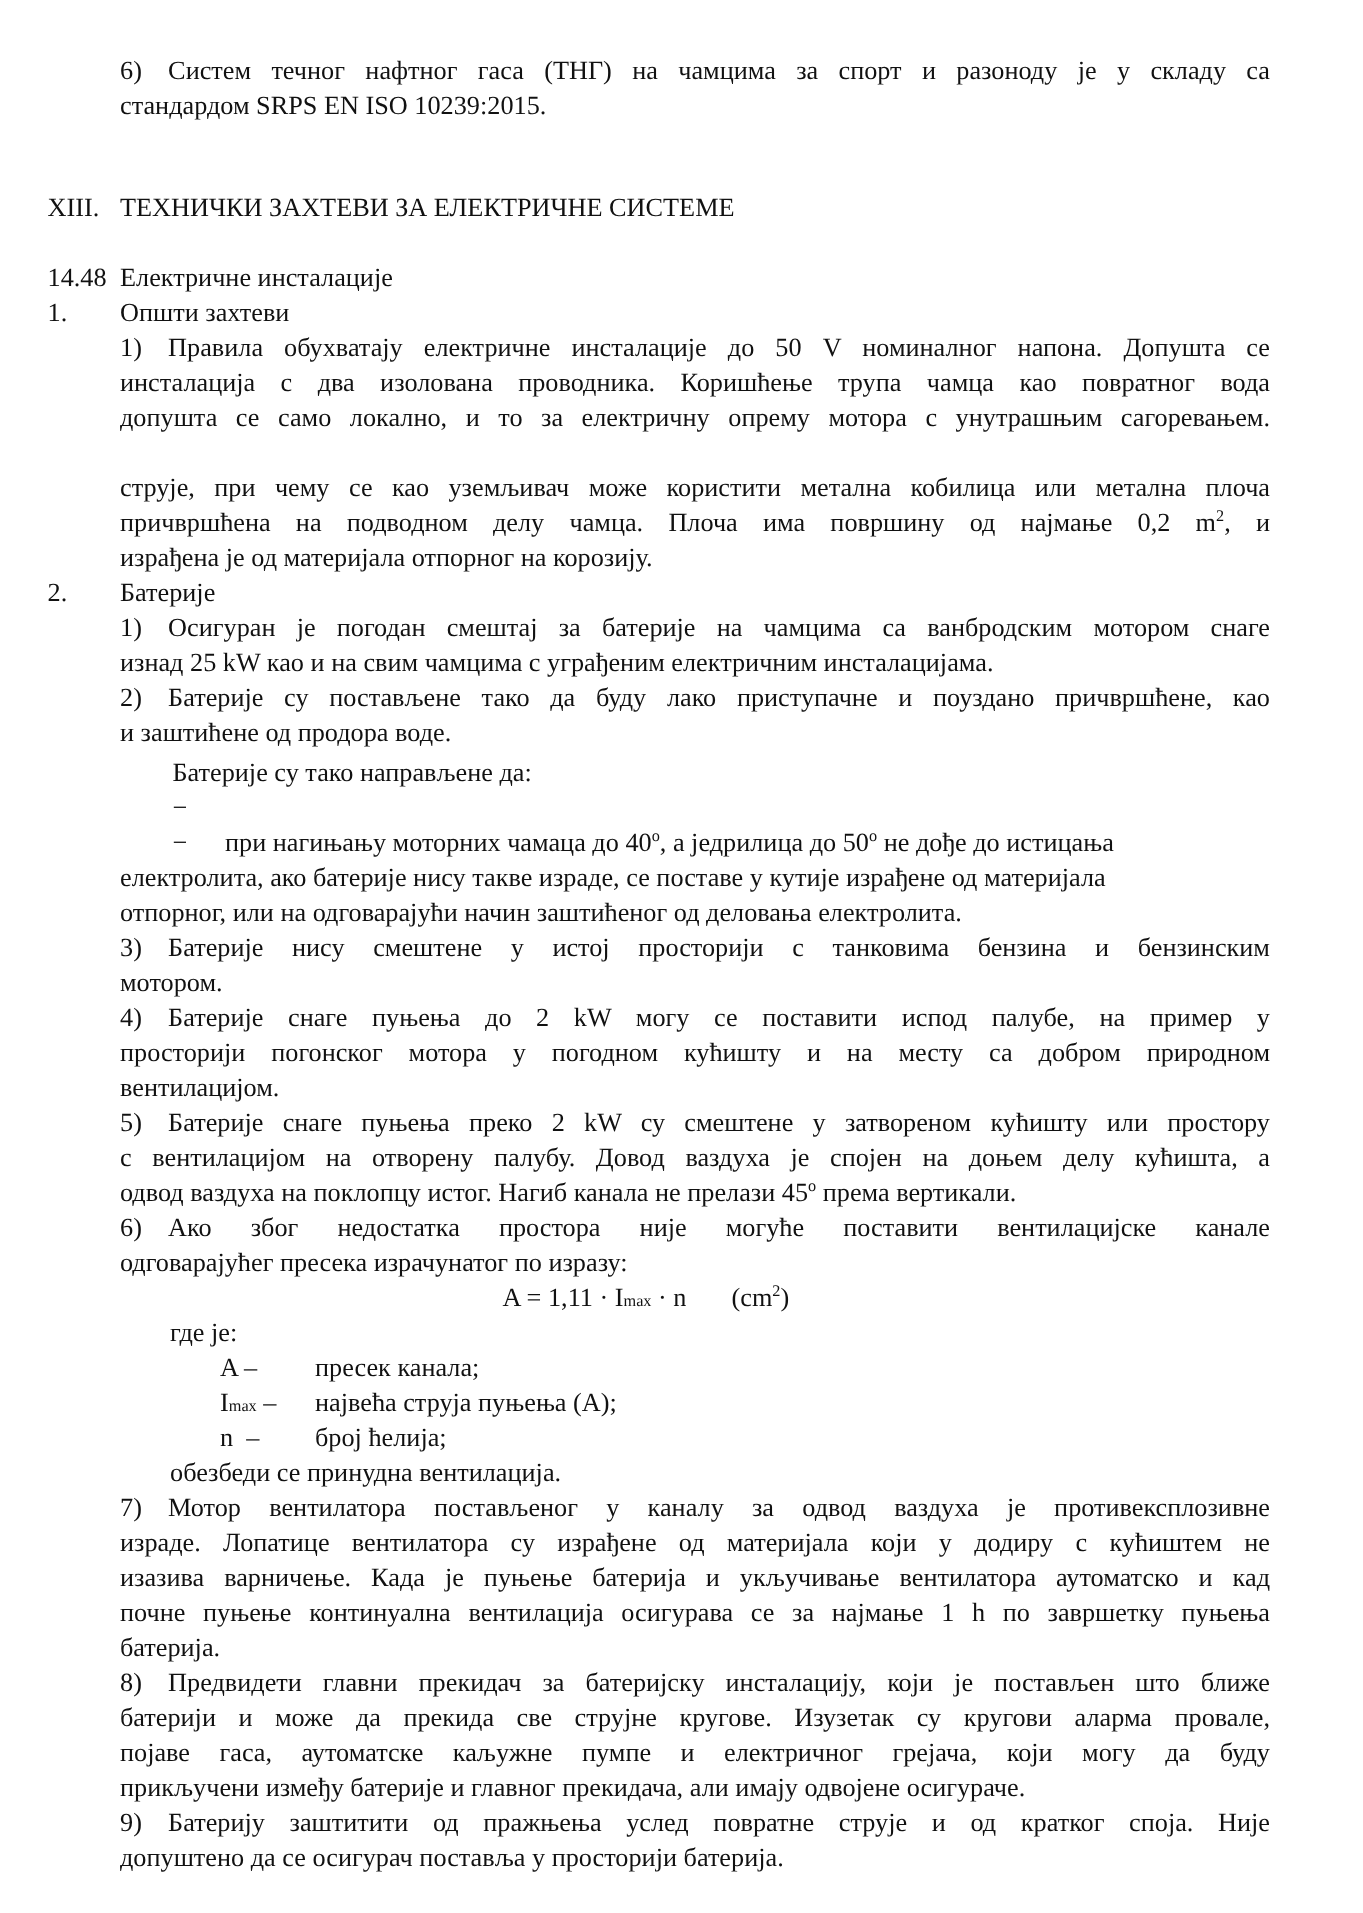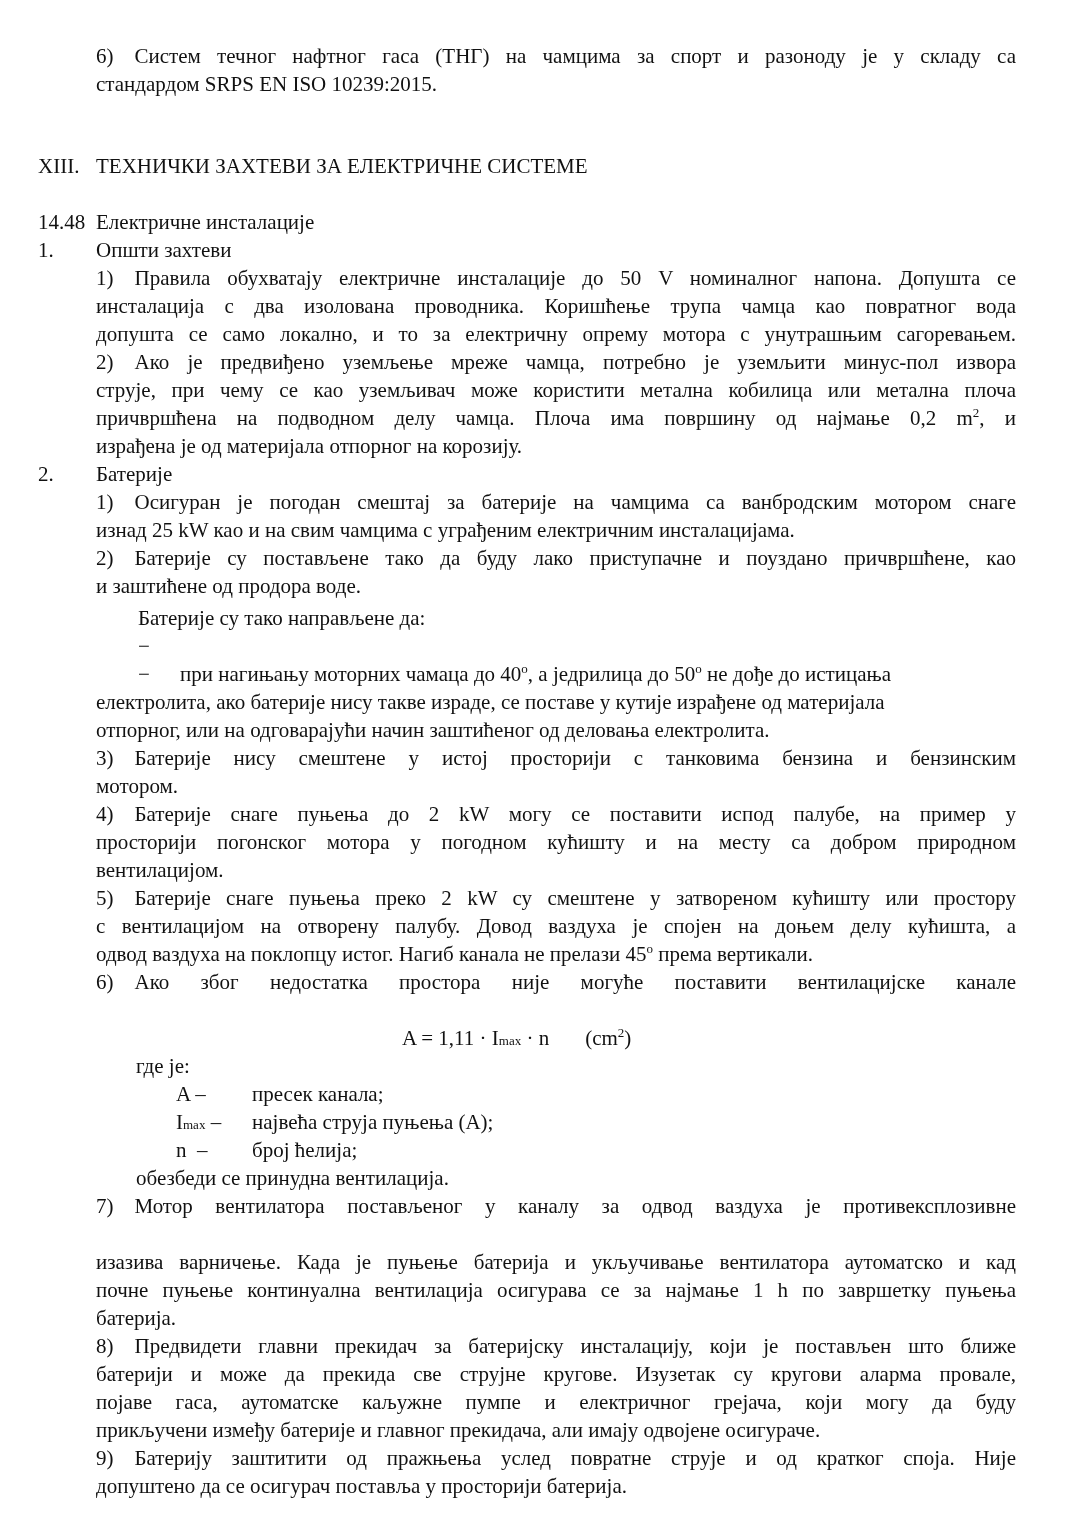--- a/index.html
+++ b/index.html
@@ -39,21 +39,20 @@
   <div class="line" style="top:208px; left:38px">14.48</div>
   <div class="line" style="top:208px; left:96px">Електричне инсталације</div>
 
   <div class="line" style="top:236px; left:38px">1.</div>
   <div class="line" style="top:236px; left:96px">Општи захтеви</div>
 
   <div class="line just" style="top:264px">1)  Правила обухватају електричне инсталације до 50 V номиналног напона. Допушта се</div>
   <div class="line just" style="top:292px">инсталација с два изолована проводника. Коришћење трупа чамца као повратног вода</div>
   <div class="line just" style="top:320px">допушта се само локално, и то за електричну опрему мотора с унутрашњим сагоревањем.</div>
 
-  <div class="line just" style="top:348px">2)  Ако је предвиђено уземљење мреже чамца, потребно је уземљити минус-пол извора</div>
   <div class="line just" style="top:376px">струје, при чему се као уземљивач може користити метална кобилица или метална плоча</div>
   <div class="line left96" style="top:404px; width:920px; display:flex; justify-content:center;">
     <span style="display:block; width:920px; text-align:justify; text-align-last:justify;"><span>причвршћена на подводном делу чамца. Плоча има површину од најмање 0,2 m</span><sup>2</sup><span>, и</span></span>
   </div>
   <div class="line left96" style="top:432px">израђена је од материјала отпорног на корозију.</div>
 
   <div class="line" style="top:460px; left:38px">2.</div>
   <div class="line" style="top:460px; left:96px">Батерије</div>
 
   <div class="line just" style="top:488px">1)  Осигуран је погодан смештај за батерије на чамцима са ванбродским мотором снаге</div>
@@ -76,37 +75,39 @@
 
   <div class="line just" style="top:800px">4)  Батерије снаге пуњења до 2 kW могу се поставити испод палубе, на пример у</div>
   <div class="line just" style="top:828px">просторији погонског мотора у погодном кућишту и на месту са добром природном</div>
   <div class="line left96" style="top:856px">вентилацијом.</div>
 
   <div class="line just" style="top:884px">5)  Батерије снаге пуњења преко 2 kW су смештене у затвореном кућишту или простору</div>
   <div class="line just" style="top:912px">с вентилацијом на отворену палубу. Довод ваздуха је спојен на доњем делу кућишта, а</div>
   <div class="line left96" style="top:940px"><span>одвод ваздуха на поклопцу истог. Нагиб канала не прелази 45</span><sup>o</sup><span> према вертикали.</span></div>
 
   <div class="line just" style="top:968px">6)  Ако због недостатка простора није могуће поставити вентилацијске канале</div>
+  <div class="line left96" style="top:996px">одговарајућег пресека израчунатог по изразу:</div>
 
   <div class="line" style="top:1024px; left:402px"><span>A = 1,11 · I</span><span class="sub">max</span><span> · n</span><span style="display:inline-block; width:36px"></span><span>(cm</span><sup>2</sup><span>)</span></div>
 
   <div class="line" style="top:1052px; left:136px">где је:</div>
 
   <div class="line" style="top:1080px; left:176px">A –</div>
   <div class="line" style="top:1080px; left:252px">пресек канала;</div>
 
   <div class="line" style="top:1108px; left:176px"><span>I</span><span class="sub">max</span><span> –</span></div>
   <div class="line" style="top:1108px; left:252px">највећа струја пуњења (A);</div>
 
   <div class="line" style="top:1136px; left:176px; white-space:pre">n  –</div>
   <div class="line" style="top:1136px; left:252px">број ћелија;</div>
 
   <div class="line" style="top:1164px; left:136px">обезбеди се принудна вентилација.</div>
 
   <div class="line just" style="top:1192px">7)  Мотор вентилатора постављеног у каналу за одвод ваздуха је противексплозивне</div>
+  <div class="line just" style="top:1220px">израде. Лопатице вентилатора су израђене од материјала који у додиру с кућиштем не</div>
   <div class="line just" style="top:1248px">изазива варничење. Када је пуњење батерија и укључивање вентилатора аутоматско и кад</div>
   <div class="line just" style="top:1276px">почне пуњење континуална вентилација осигурава се за најмање 1 h по завршетку пуњења</div>
   <div class="line left96" style="top:1304px">батерија.</div>
 
   <div class="line just" style="top:1332px">8)  Предвидети главни прекидач за батеријску инсталацију, који је постављен што ближе</div>
   <div class="line just" style="top:1360px">батерији и може да прекида све струјне кругове. Изузетак су кругови аларма провале,</div>
   <div class="line just" style="top:1388px">појаве гаса, аутоматске каљужне пумпе и електричног грејача, који могу да буду</div>
   <div class="line left96" style="top:1416px">прикључени између батерије и главног прекидача, али имају одвојене осигураче.</div>
 
   <div class="line just" style="top:1444px">9)  Батерију заштитити од пражњења услед повратне струје и од кратког споја. Није</div>

